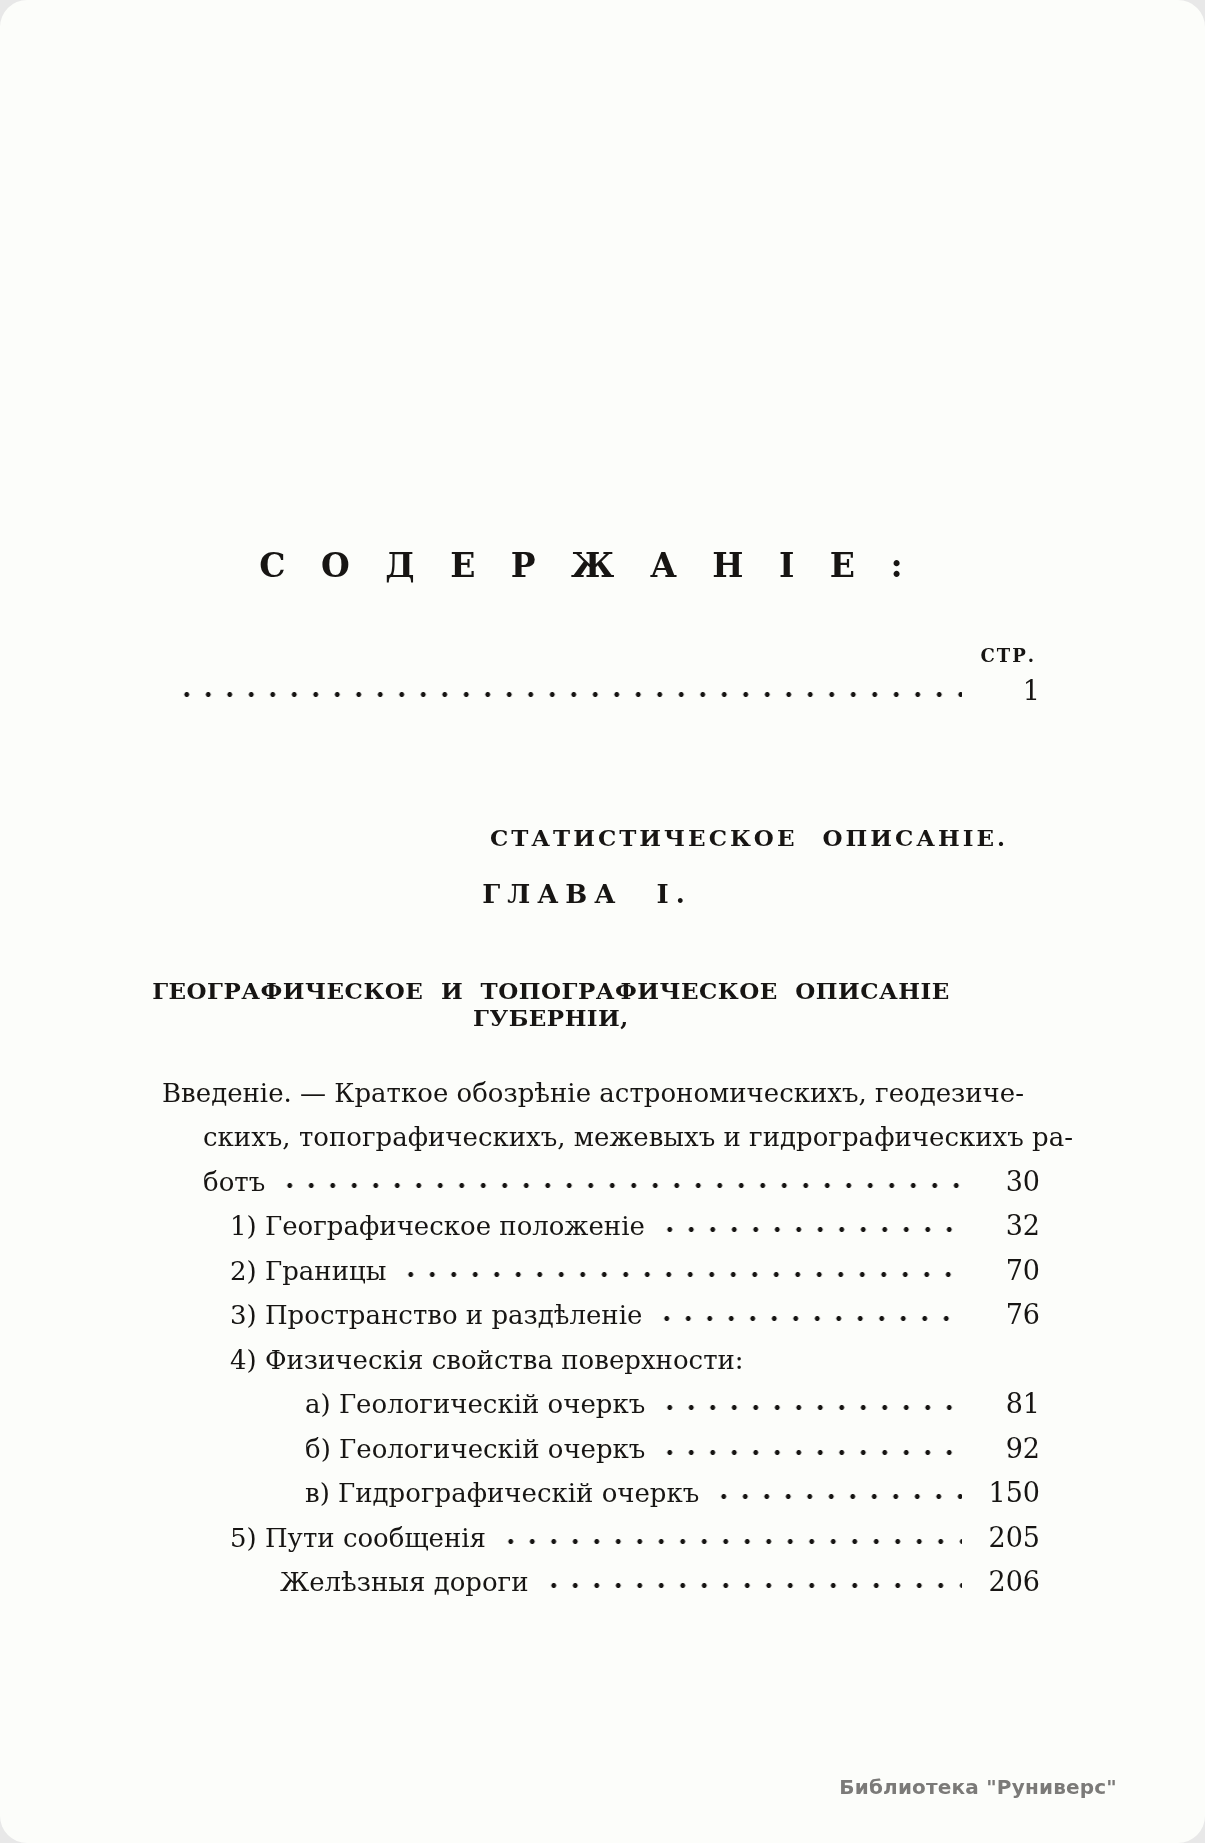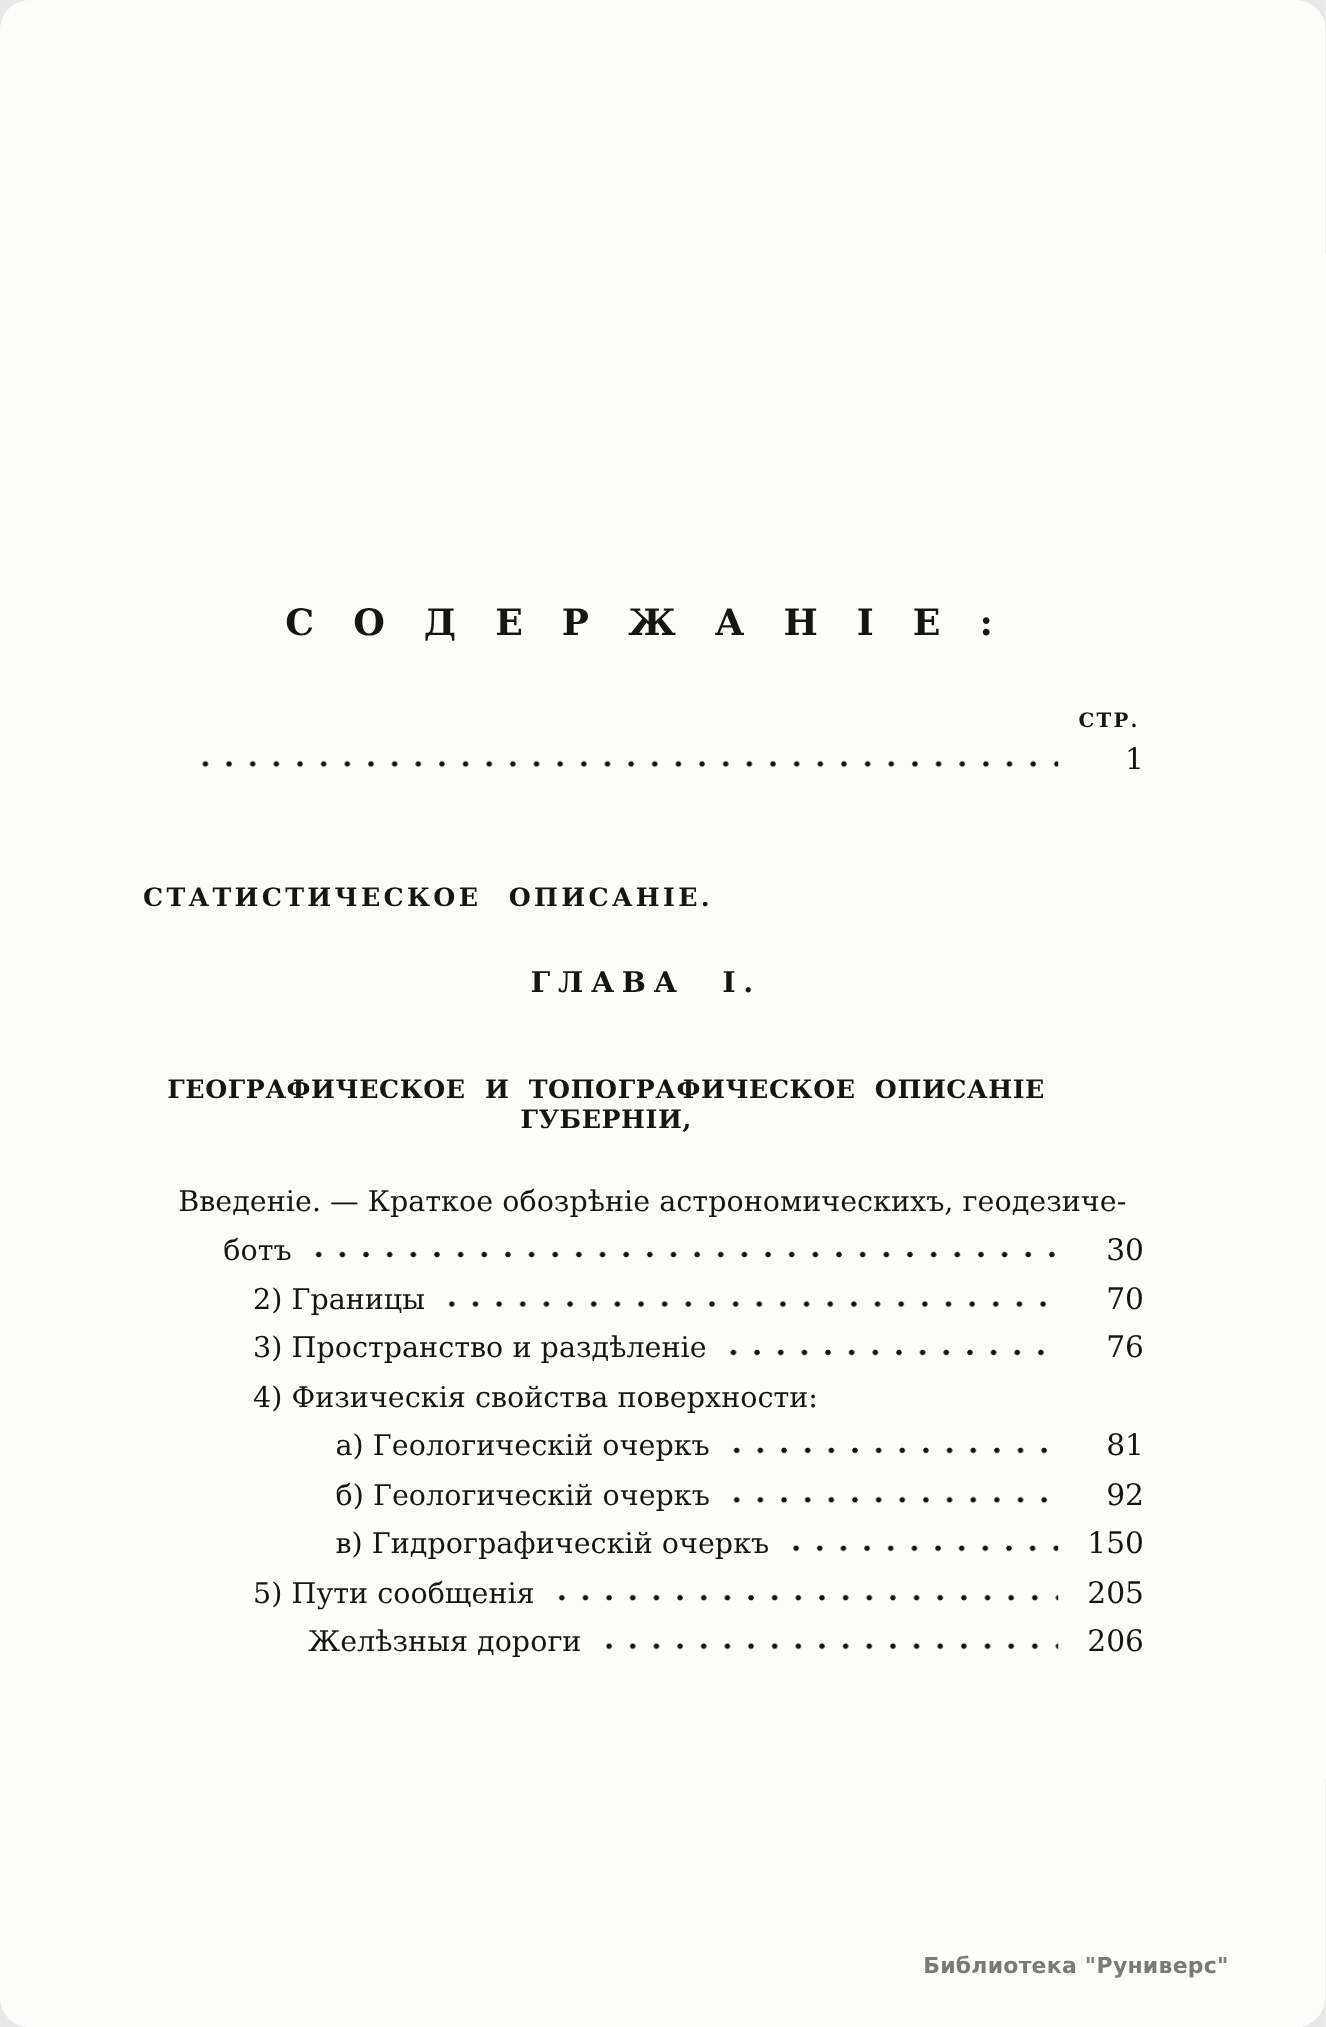--- a/index.html
+++ b/index.html
@@ -51,22 +51,22 @@
     font-size: 27px;
     min-width: 62px;
     text-align: right;
     white-space: nowrap;
   }
   .no-leader .leader { background: none; }
 
   .entry-first { top: 666px; height: 40px; }
 
   .section-heading {
-    top: 803px;
-    text-align: left;
+    top: 824px;
+    text-align: right;
     font-size: 23px;
     font-weight: bold;
     letter-spacing: 3px;
     word-spacing: 14px;
     transform: translateX(-32px);
   }
   .chapter-heading {
     top: 879px;
     text-align: center;
     font-size: 26px;
@@ -125,27 +125,37 @@
   <div class="content chapter-subtitle">ГЕОГРАФИЧЕСКОЕ И ТОПОГРАФИЧЕСКОЕ ОПИСАНІЕ ГУБЕРНІИ,</div>
 
   <div class="content toc-block">
 
     <div class="toc-row no-leader">
       <span class="toc-text">Введеніе. — Краткое обозрѣніе астрономическихъ, геодезиче-</span>
       <span class="leader"></span>
       <span class="toc-page"></span>
     </div>
 
+    <div class="toc-row no-leader ind-cont">
+      <span class="toc-text">скихъ, топографическихъ, межевыхъ и гидрографическихъ ра-</span>
+      <span class="leader"></span>
+      <span class="toc-page"></span>
+    </div>
 
     <div class="toc-row ind-cont">
       <span class="toc-text">ботъ</span>
       <span class="leader"></span>
       <span class="toc-page">30</span>
     </div>
 
+    <div class="toc-row ind-num">
+      <span class="toc-text">1) Географическое положеніе</span>
+      <span class="leader"></span>
+      <span class="toc-page">32</span>
+    </div>
 
     <div class="toc-row ind-num">
       <span class="toc-text">2) Границы</span>
       <span class="leader"></span>
       <span class="toc-page">70</span>
     </div>
 
     <div class="toc-row ind-num">
       <span class="toc-text">3) Пространство и раздѣленіе</span>
       <span class="leader"></span>

